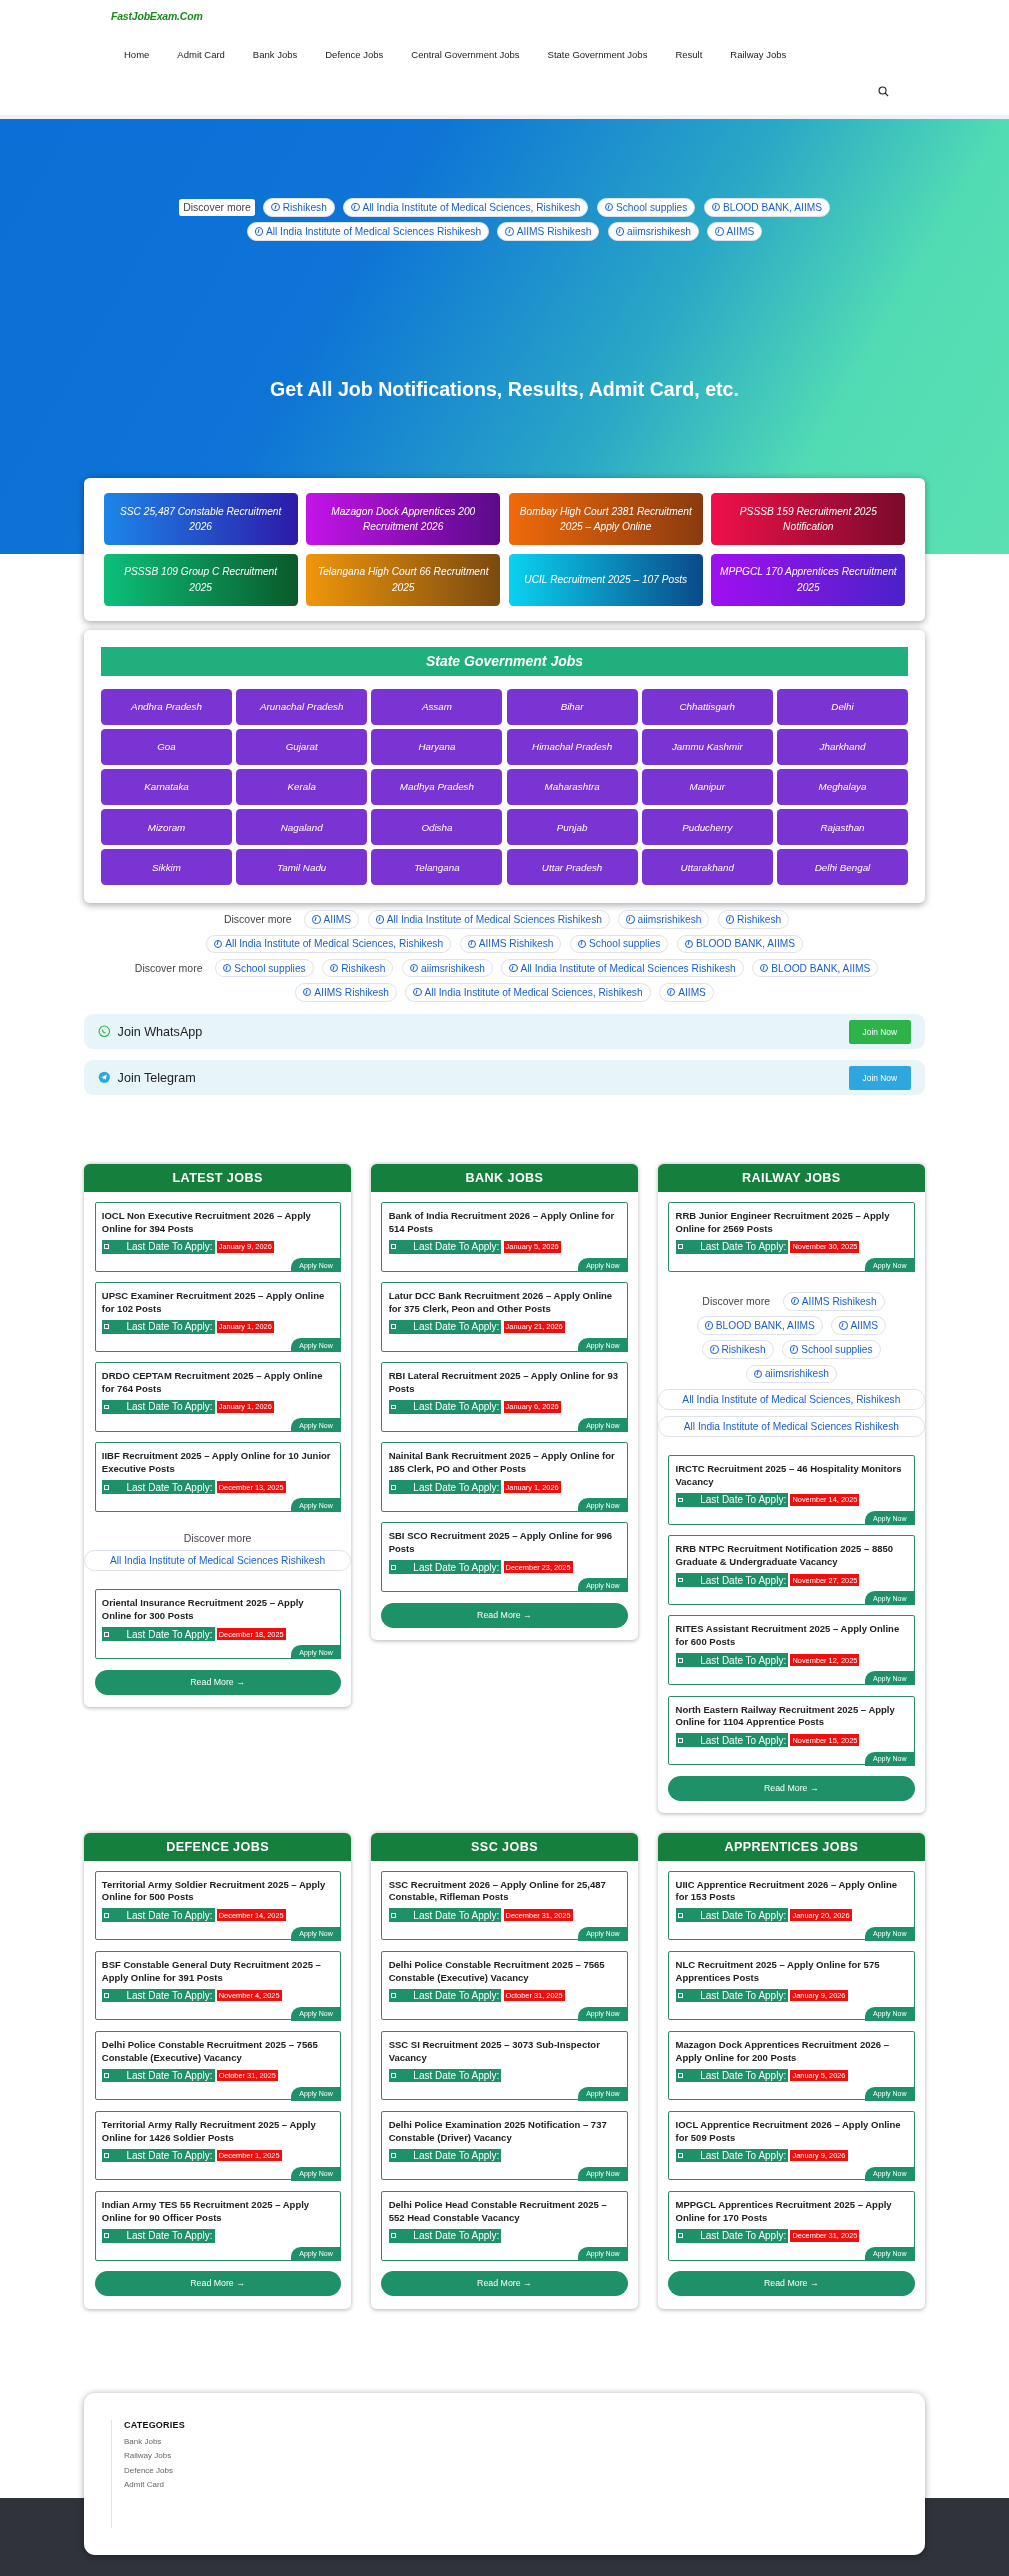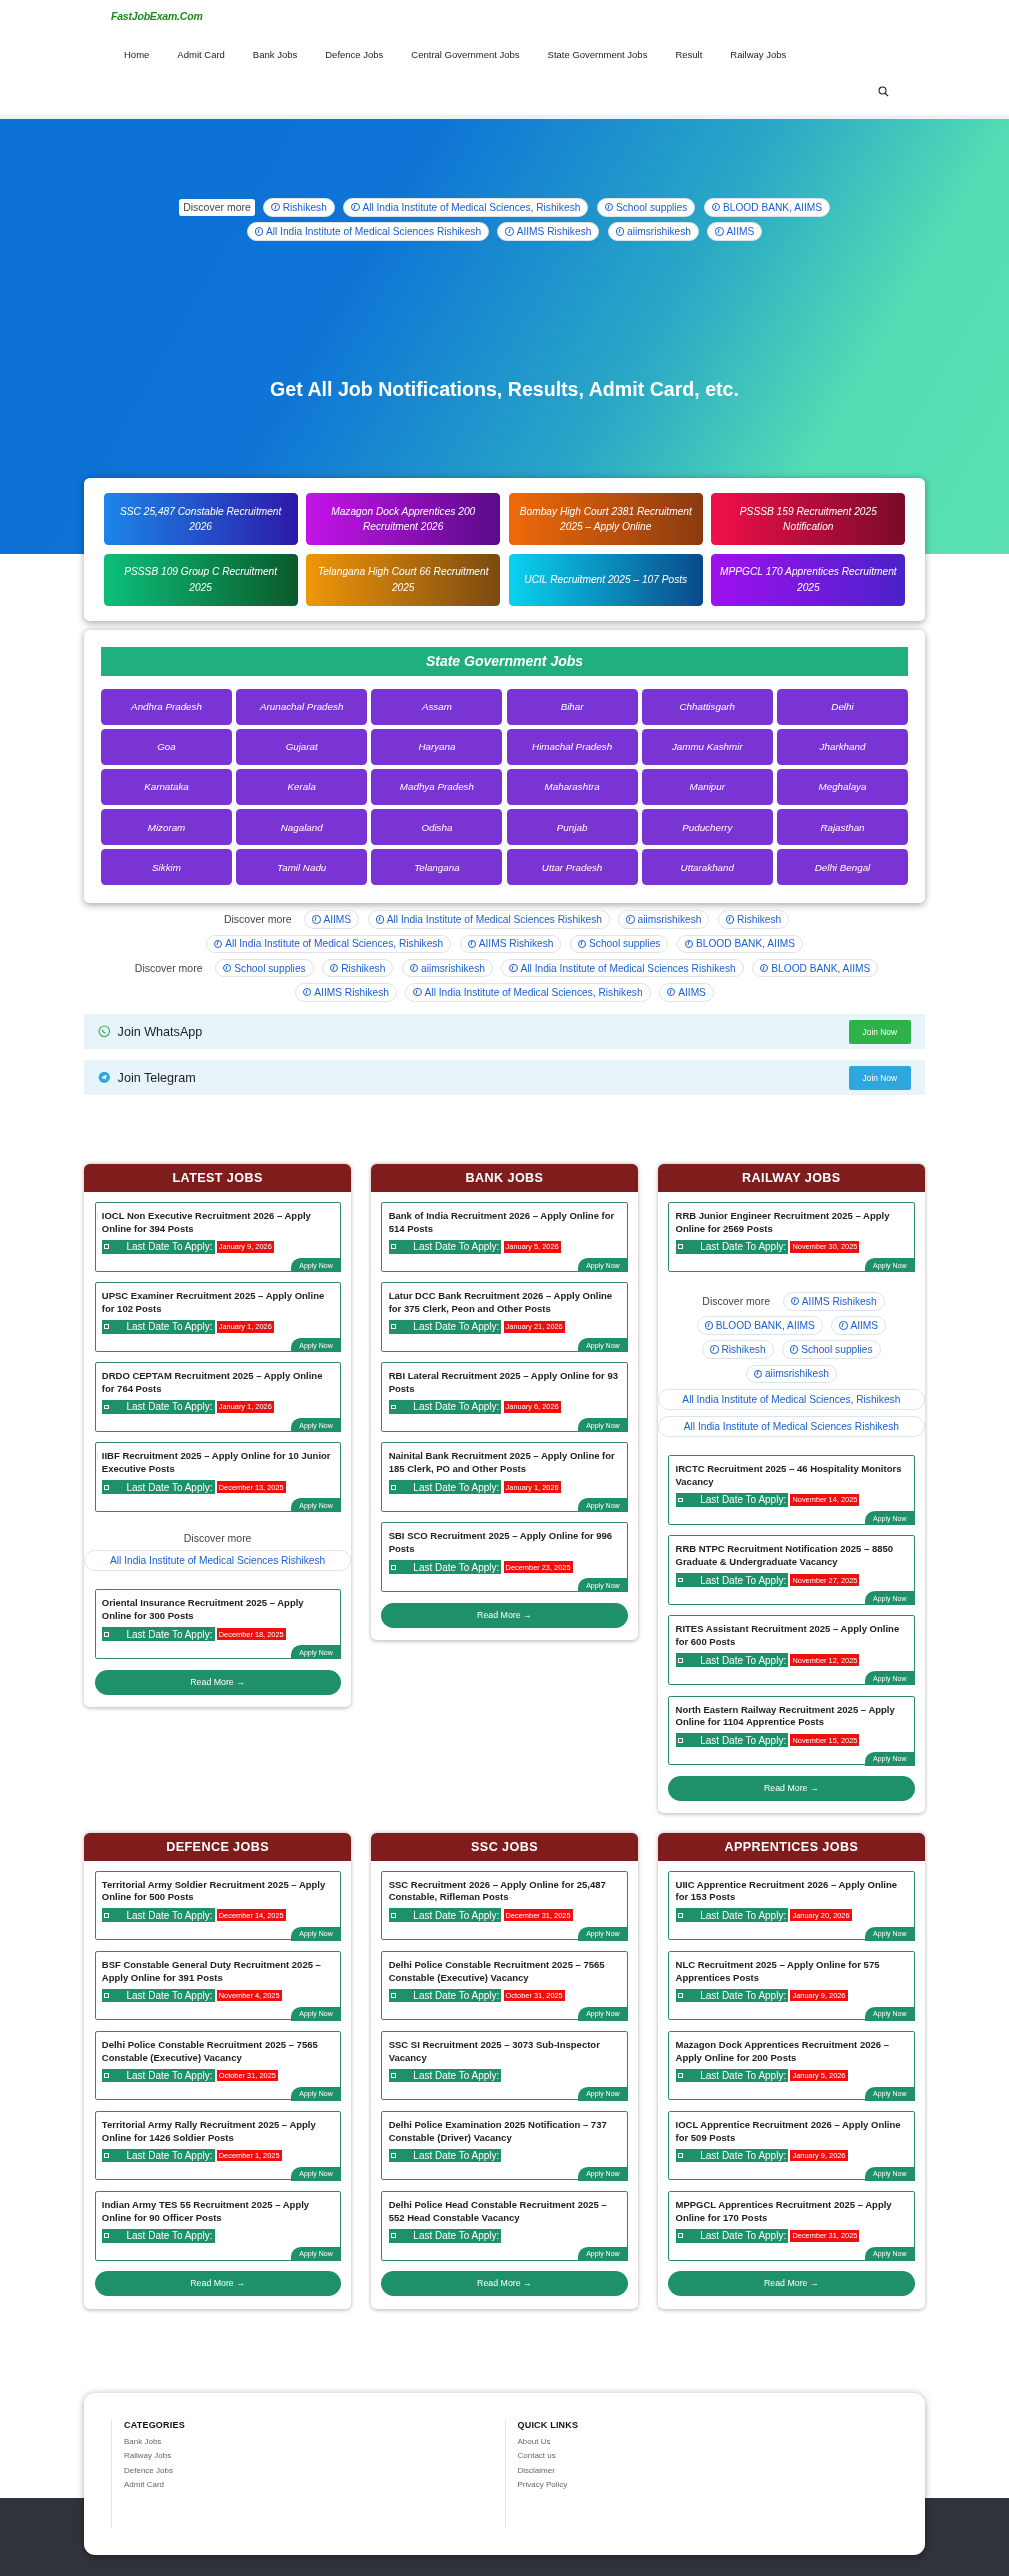--- a/index.html
+++ b/index.html
@@ -29,28 +29,28 @@
 .tiles-box{position:absolute;top:359px;left:84px;width:841px;padding:15.4px 19.6px;}
 .tiles{display:grid;grid-template-columns:repeat(4,1fr);gap:8.4px;}
 .tile{height:52px;border-radius:4.2px;color:#fff;font-size:10.2px;text-align:center;display:flex;align-items:center;justify-content:center;padding:0 8.4px;line-height:1.5;}
 
 .state-box{margin:76px auto 0;width:841px;padding:17px 17px 18px;}
 .state-head{background:#1fb07e;color:#fff;text-align:center;font-size:14px;font-weight:bold;height:29px;line-height:29px;margin-bottom:12.6px;}
 .states{display:grid;grid-template-columns:repeat(6,1fr);gap:4.2px;}
 .state{background:#7b34d4;color:#fff;height:36px;border-radius:4.2px;display:flex;align-items:center;justify-content:center;font-size:9.8px;}
 .mid-discover{width:841px;margin:7px auto 0;}
 .mid-discover .row{display:flex;flex-wrap:wrap;justify-content:center;gap:5.6px 8.4px;margin-bottom:5.6px;}
-.join{width:841px;margin:12.6px auto 0;background:#e7f5fb;height:35px;display:flex;align-items:center;justify-content:space-between;padding:0 14px;border-radius:0;}
+.join{width:841px;margin:12.6px auto 0;background:#e7f5fb;height:35px;display:flex;align-items:center;justify-content:space-between;padding:0 14px;border-radius:9px;}
 .join + .join{margin-top:11.2px;}
 .join .l{display:flex;align-items:center;gap:7px;font-size:12.6px;color:#222;}
 .join .btn{color:#fff;font-size:8.4px;padding:7px 14px;border-radius:2.1px;}
 
 .grid3{width:841px;margin:0 auto;display:grid;grid-template-columns:repeat(3,1fr);gap:19.6px;align-items:start;}
 .col{background:#fff;border-radius:5.6px;box-shadow:0 0.7px 4.2px rgba(0,0,0,.3);overflow:hidden;padding-bottom:12.6px;}
-.col-head{background:#7f1d1d;color:#fff;text-align:center;font-size:12.6px;font-weight:bold;height:28px;line-height:28px;letter-spacing:0.4px;}
+.col-head{background:#15803d;color:#fff;text-align:center;font-size:12.6px;font-weight:bold;height:28px;line-height:28px;letter-spacing:0.4px;}
 .jobs{padding:9.8px 10.5px 0;}
 .job{border:1.4px solid #2a8a6a;border-radius:2.1px;padding:7px 6.3px 0;margin-bottom:10.5px;position:relative;min-height:62px;}
 .job h4{font-size:9.5px;font-weight:bold;color:#222;line-height:1.35;}
 .ld{display:flex;align-items:center;margin-top:4.2px;}
 .ld .lab{background:#1e9168;color:#fff;font-size:10px;padding:1.4px 2.1px;display:flex;align-items:center;gap:17px;}
 .ld .lab i{width:5.6px;height:4.9px;border:0.7px solid #fff;display:inline-block;}
 .ld .dt{background:#ee0f0f;color:#fff;font-size:7.4px;padding:1.4px 2.1px;margin-left:2.1px;}
 .apply{position:absolute;right:-1.4px;bottom:-1.4px;background:#1e9168;color:#fff;font-size:7px;padding:3.5px 8.4px;border-top-left-radius:9.8px;}
 .job .pad{height:17px;}
 .readmore{display:block;margin:1.4px 10.5px 0;background:#1e9168;color:#fff;text-align:center;border-radius:12.6px;height:25px;line-height:25px;font-size:8.8px;}
@@ -720,27 +720,20 @@
 
 <footer class="footer">
   <div class="footer-card">
     <div class="fcol">
       <h5>CATEGORIES</h5>
       <a>Bank Jobs</a>
       <a>Railway Jobs</a>
       <a>Defence Jobs</a>
       <a>Admit Card</a>
     </div>
-    <div class="fcol">
-      <h5>QUICK LINKS</h5>
-      <a>About Us</a>
-      <a>Contact us</a>
-      <a>Disclaimer</a>
-      <a>Privacy Policy</a>
-    </div>
   </div>
   <div class="dark">
     <div class="foot-inner">
       <hr>
       <div class="copy">© 2025 FastJobExam.com | All rights reserved.</div>
     </div>
   </div>
 </footer>
 
 

